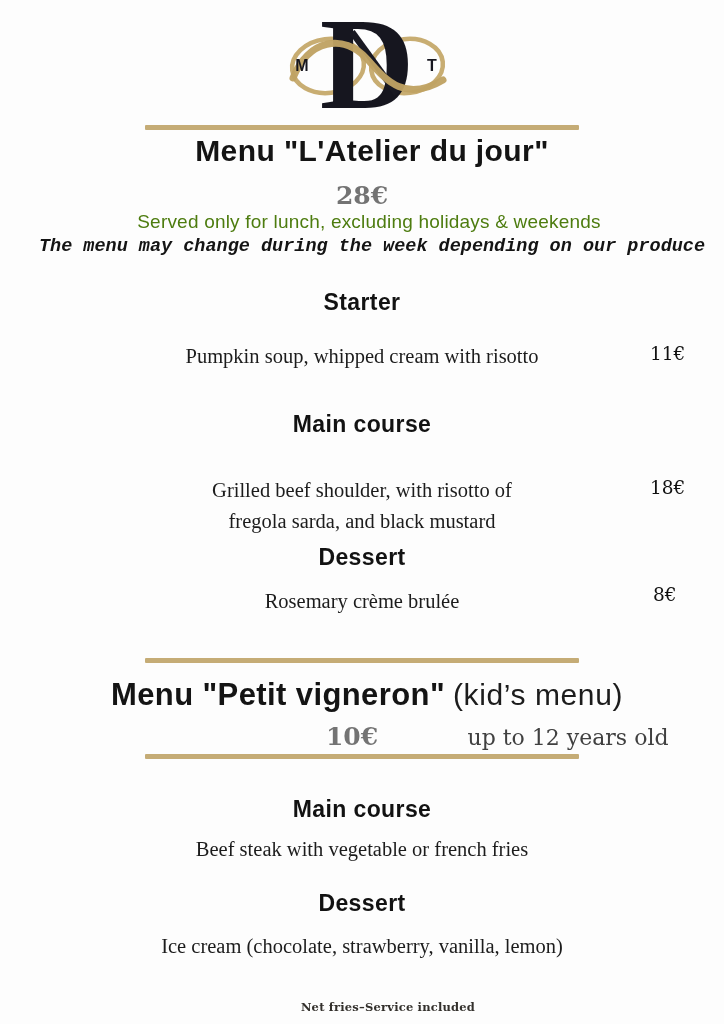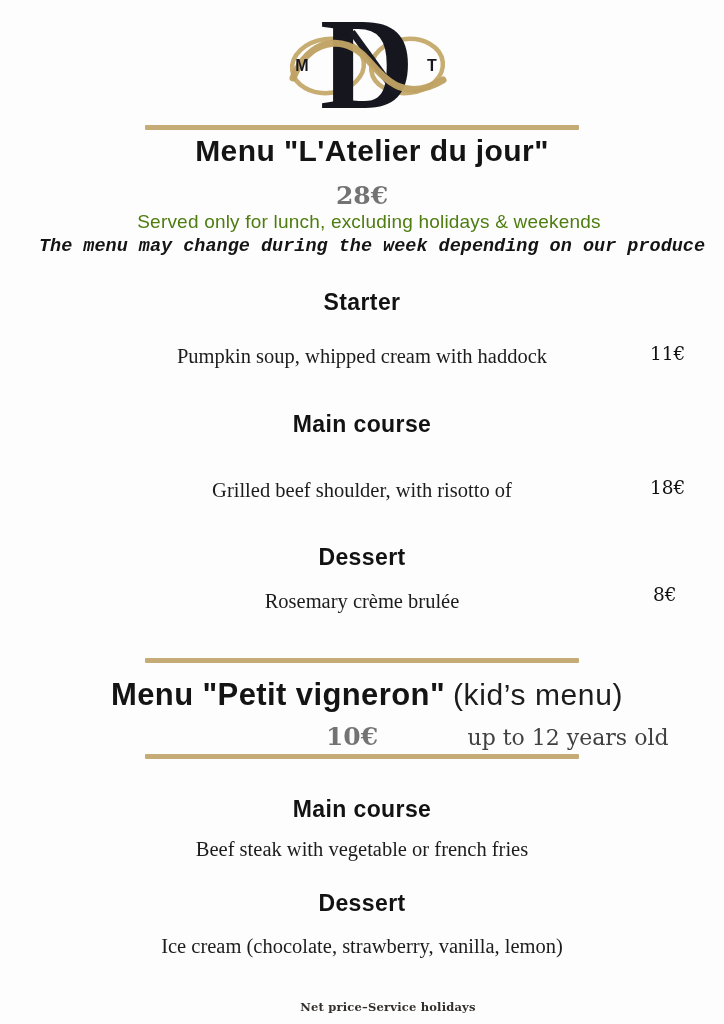--- a/index.html
+++ b/index.html
@@ -124,26 +124,27 @@
   </div>
 
   <div class="abs rule rule-1"></div>
 
   <div class="abs menu-title menu1-title">Menu "L'Atelier du jour"</div>
   <div class="abs menu-big-price menu1-price">28€</div>
   <div class="abs note-sans">Served only for lunch, excluding holidays &amp; weekends</div>
   <div class="abs note-italic">The menu may change during the week depending on our produce</div>
 
   <div class="abs section-heading h-starter">Starter</div>
-  <div class="abs dish dish-1">Pumpkin soup, whipped cream with haddock</div>
+  <div class="abs dish dish-1">Pumpkin soup, whipped cream with risotto</div>
   <div class="abs item-price price-1">11€</div>
 
   <div class="abs section-heading h-main1">Main course</div>
   <div class="abs dish dish-2">
     <div>Grilled beef shoulder, with risotto of</div>
+    <div>fregola sarda, and black mustard</div>
   </div>
   <div class="abs item-price price-2">18€</div>
 
   <div class="abs section-heading h-dessert1">Dessert</div>
   <div class="abs dish dish-3">Rosemary crème brulée</div>
   <div class="abs item-price price-3">8€</div>
 
   <div class="abs rule rule-2"></div>
 
   <div class="abs menu2-title">
@@ -153,15 +154,15 @@
   <div class="abs age-note">up to 12 years old</div>
 
   <div class="abs rule rule-3"></div>
 
   <div class="abs section-heading h-main2">Main course</div>
   <div class="abs dish dish-4">Beef steak with vegetable or french fries</div>
 
   <div class="abs section-heading h-dessert2">Dessert</div>
   <div class="abs dish dish-5">Ice cream (chocolate, strawberry, vanilla, lemon)</div>
 
-  <div class="abs footer">Net price–Service holidays</div>
+  <div class="abs footer">Net fries–Service included</div>
 
 </div>
 
 </body></html>

